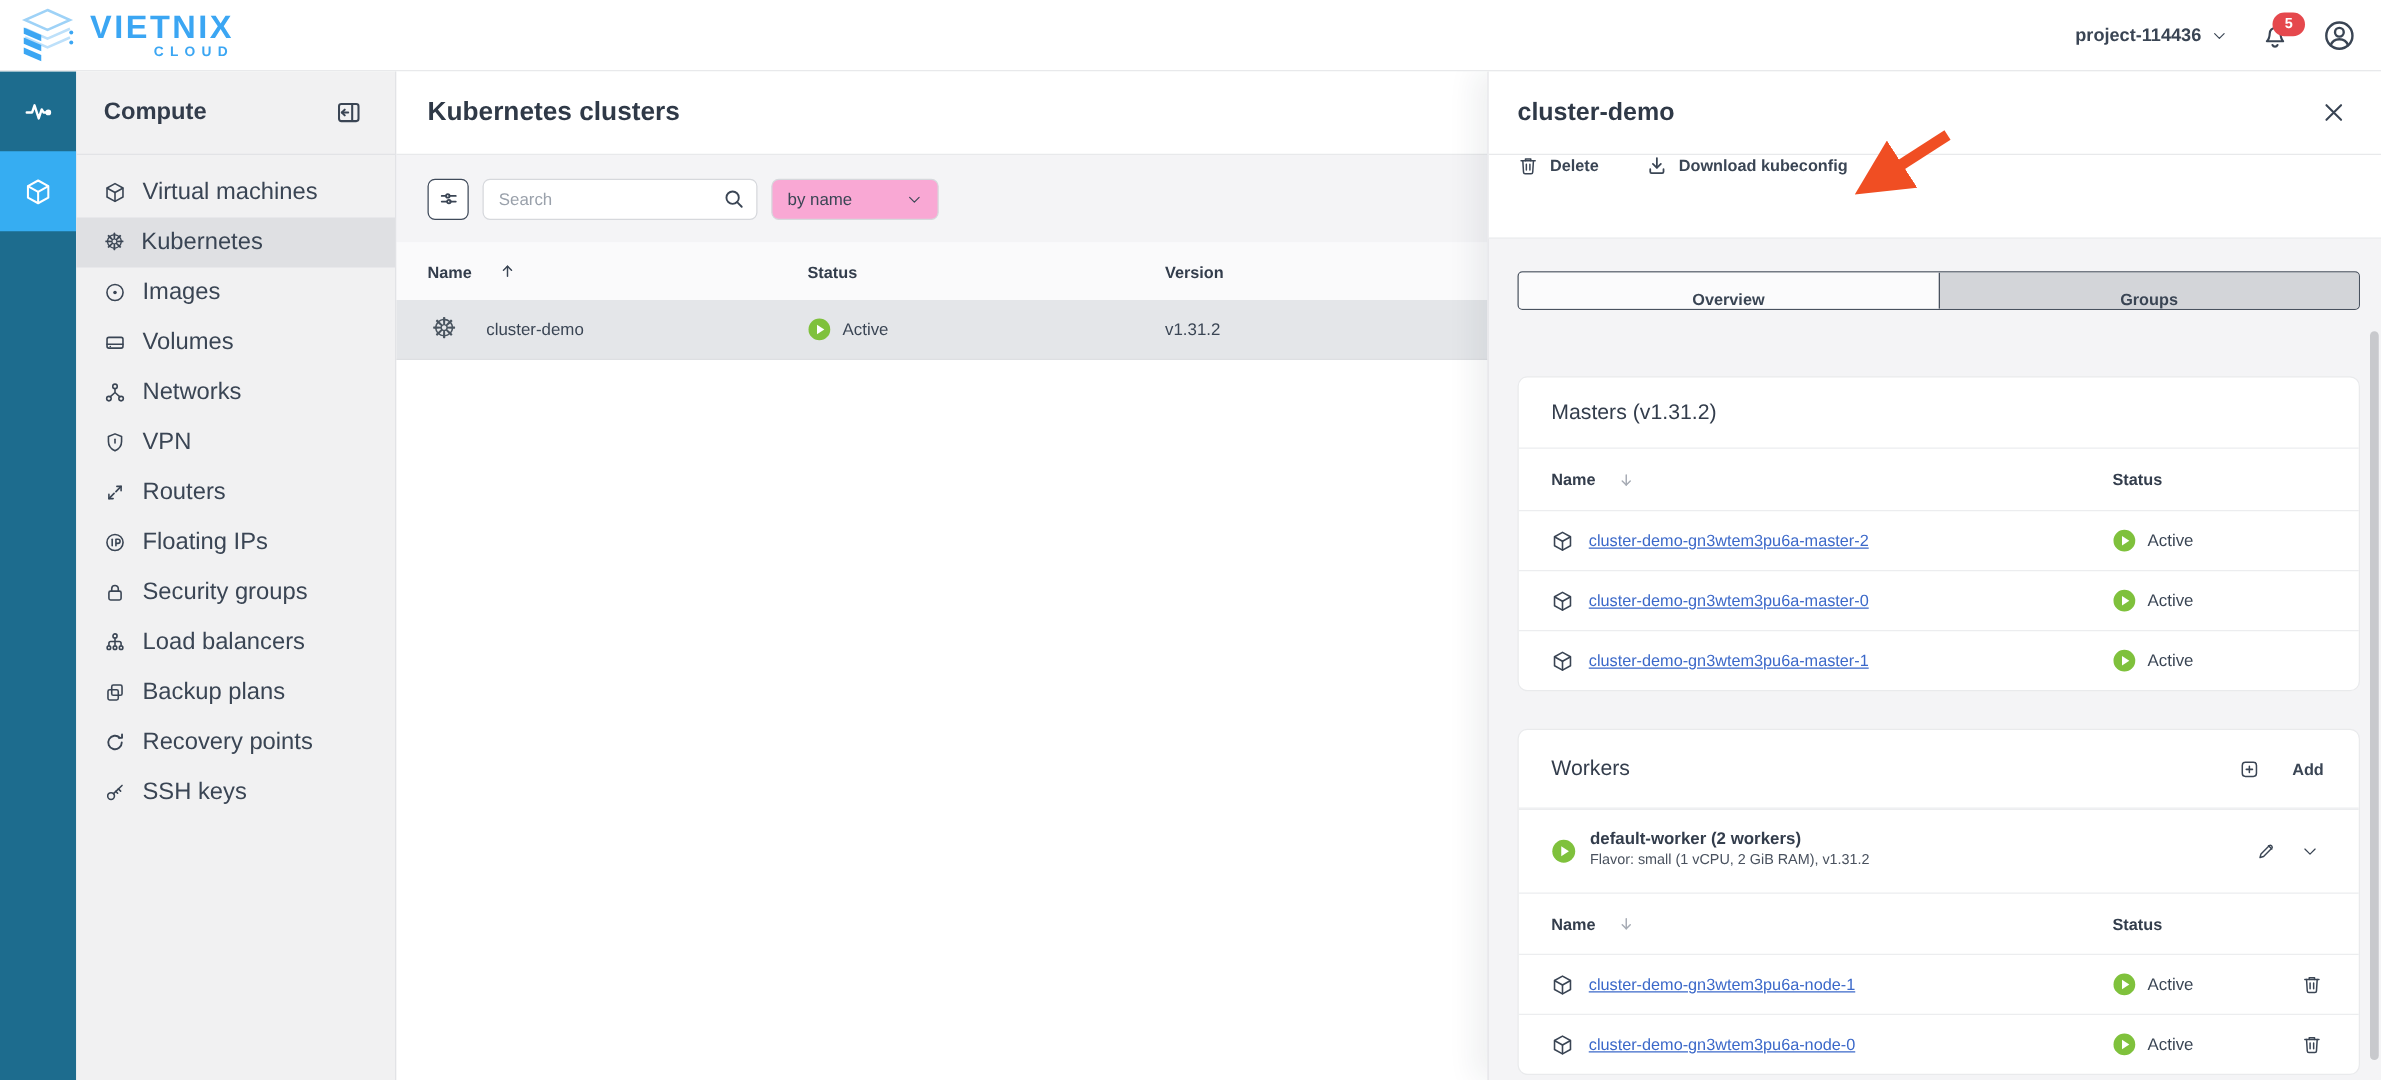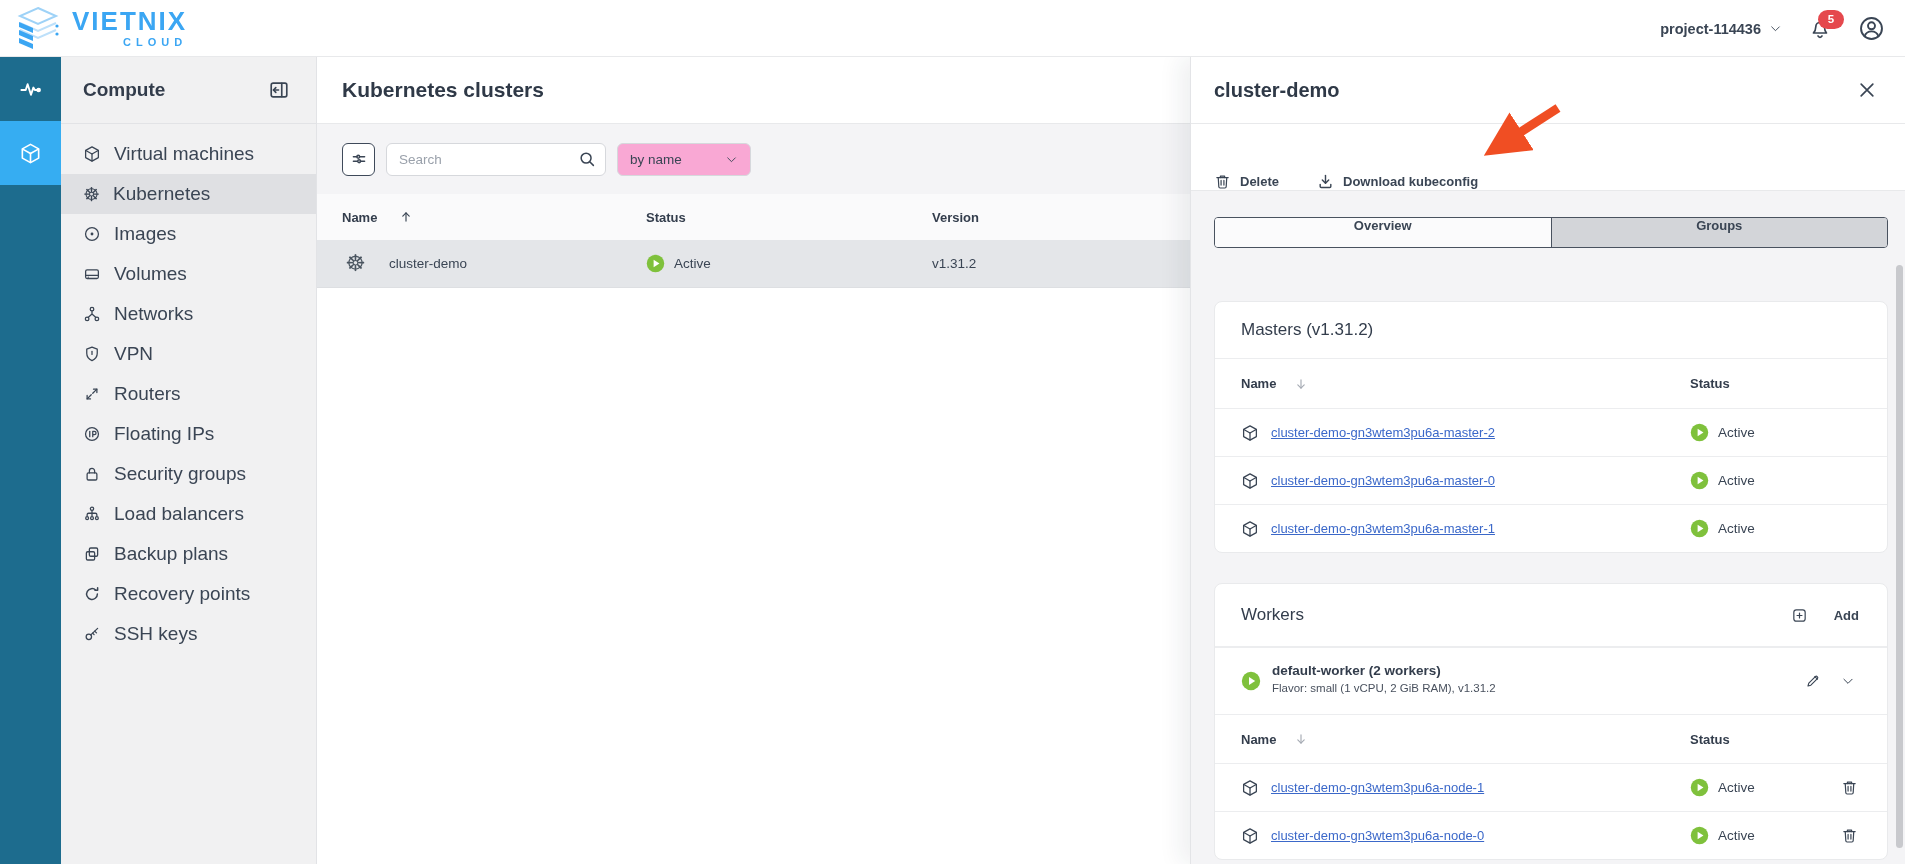--- a/index.html
+++ b/index.html
@@ -83,28 +83,28 @@
   .play { width:19px; height:19px; }
 
   
   .panel { position:absolute; left:1190px; top:57px; width:715px; height:807px; background:#F4F4F6;
     border-left:1px solid #E3E4E7; box-shadow:-10px 0 22px rgba(30,40,60,.07); z-index:25; }
   .panel-head { height:67px; background:#fff; border-bottom:1px solid #E8E9EB; display:flex;
     align-items:center; justify-content:space-between; padding:0 28px 0 23px; }
   .panel-title { font-size:20px; font-weight:600; color:#2F3947; }
   .close-btn { width:20px; height:20px; color:#3A4554; cursor:pointer; }
   .panel-actions { height:67px; background:#fff; border-bottom:1px solid #E8E9EB; display:flex;
-    align-items:flex-end; gap:38px; padding-left:23px; }
+    align-items:flex-start; gap:38px; padding-left:23px; }
   .action-btn { display:flex; align-items:center; gap:9px; font-size:13px; font-weight:bold;
     color:#3A4554; cursor:pointer; }
   .action-icon { width:17px; height:17px; }
   .panel-body { padding:26px 17px 0 23px; }
 
   .segmented { display:flex; height:31px; border:1px solid #49525F; border-radius:4px; overflow:hidden; }
-  .seg-btn { flex:1; display:flex; align-items:flex-start; justify-content:center; font-size:13px;
+  .seg-btn { flex:1; display:flex; align-items:flex-end; justify-content:center; font-size:13px;
     font-weight:600; color:#3A4554; background:#FBFBFC; cursor:pointer; }
   .seg-btn + .seg-btn { border-left:1px solid #49525F; }
   .seg-btn[data-selected="true"] { background:#D3D5D9; }
 
   .card { background:#fff; border:1px solid #E9EAEC; border-radius:8px; }
   .card.masters { margin-top:53px; }
   .card.workers { margin-top:30px; }
   .card-title-row { height:57px; display:flex; align-items:center; justify-content:space-between;
     padding:0 28px 0 26px; border-bottom:1px solid #ECEDEF; }
   .card-title { font-size:17px; font-weight:500; color:#333D4C; }

